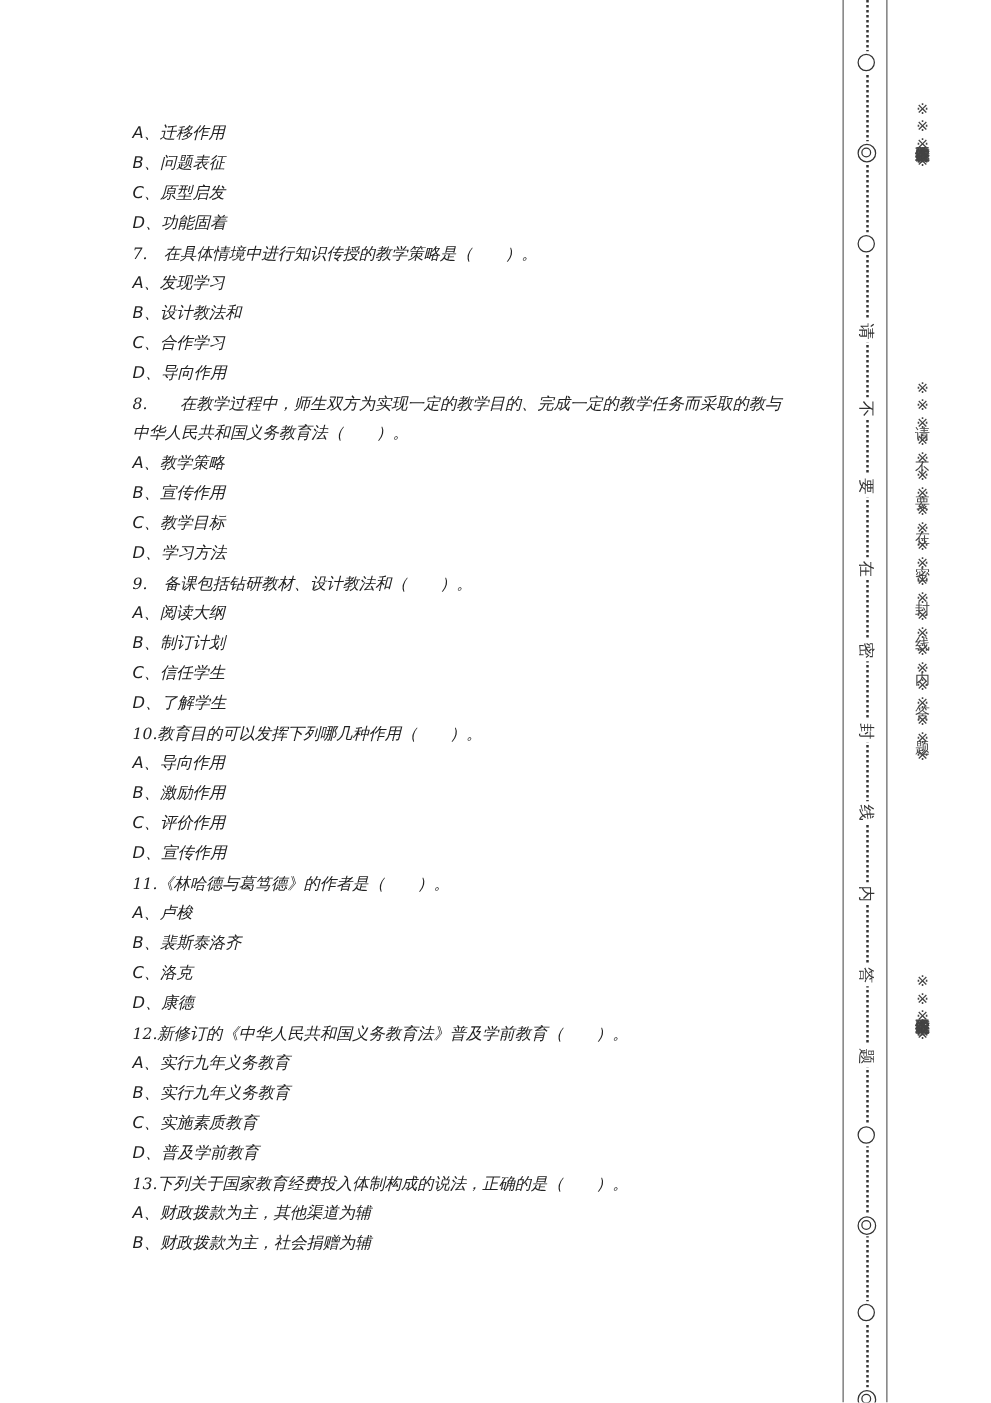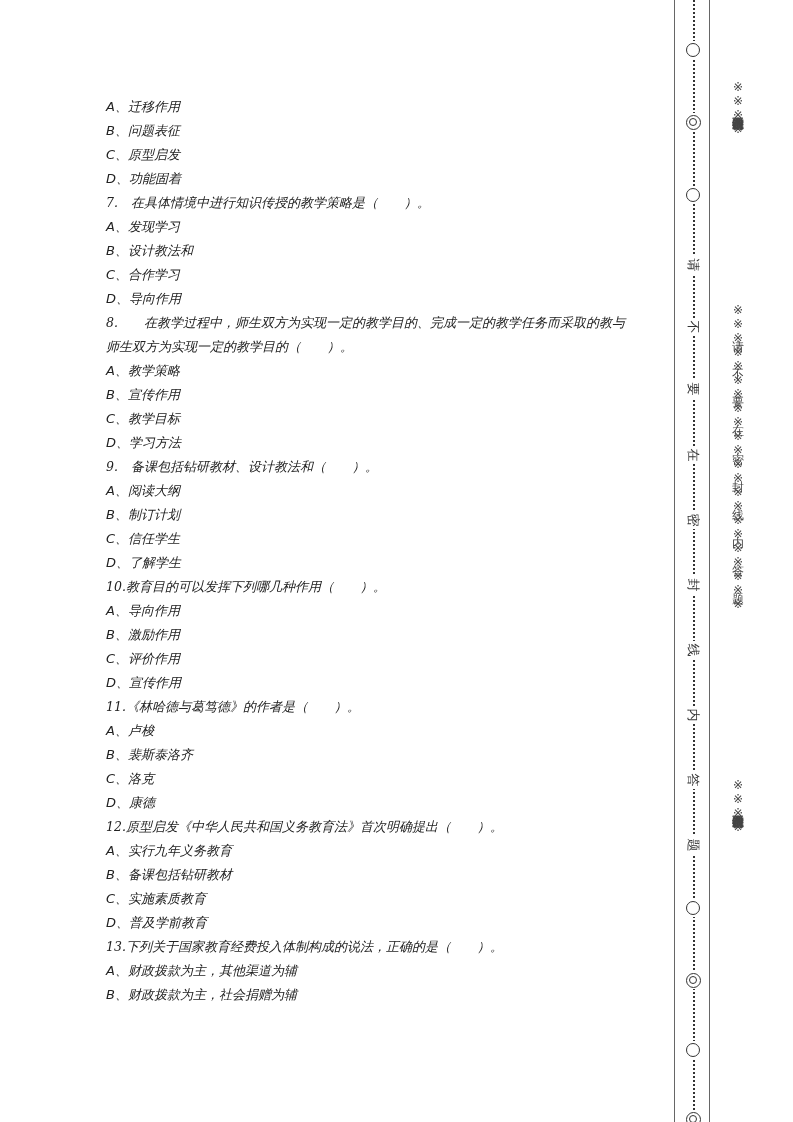--- a/index.html
+++ b/index.html
@@ -33,21 +33,21 @@
   <div class="line" style="top:48px">C、原型启发</div>
   <div class="line" style="top:72px">D、功能固着</div>
 
   <div class="line" style="top:96px"><span class="qnum">7.</span><span>　在具体情境中进行知识传授的教学策略是（　　）。</span></div>
   <div class="line" style="top:120px">A、发现学习</div>
   <div class="line" style="top:144px">B、设计教法和</div>
   <div class="line" style="top:168px">C、合作学习</div>
   <div class="line" style="top:192px">D、导向作用</div>
 
   <div class="line" style="top:216px"><span class="qnum">8.</span><span>　　在教学过程中，师生双方为实现一定的教学目的、完成一定的教学任务而采取的教与</span></div>
-  <div class="line" style="top:240px">师生双方为实现一定的教学目的（　　）。</div>
+  <div class="line" style="top:240px">中华人民共和国义务教育法（　　）。</div>
   <div class="line" style="top:264px">A、教学策略</div>
   <div class="line" style="top:288px">B、宣传作用</div>
   <div class="line" style="top:312px">C、教学目标</div>
   <div class="line" style="top:336px">D、学习方法</div>
 
   <div class="line" style="top:360px"><span class="qnum">9.</span><span>　备课包括钻研教材、设计教法和（　　）。</span></div>
   <div class="line" style="top:384px">A、阅读大纲</div>
   <div class="line" style="top:408px">B、制订计划</div>
   <div class="line" style="top:432px">C、信任学生</div>
   <div class="line" style="top:456px">D、了解学生</div>
@@ -57,23 +57,23 @@
   <div class="line" style="top:528px">B、激励作用</div>
   <div class="line" style="top:552px">C、评价作用</div>
   <div class="line" style="top:576px">D、宣传作用</div>
 
   <div class="line" style="top:600px"><span class="qnum">11.</span><span>《林哈德与葛笃德》的作者是（　　）。</span></div>
   <div class="line" style="top:624px">A、卢梭</div>
   <div class="line" style="top:648px">B、裴斯泰洛齐</div>
   <div class="line" style="top:672px">C、洛克</div>
   <div class="line" style="top:696px">D、康德</div>
 
-  <div class="line" style="top:720px"><span class="qnum">12.</span><span>原型启发《中华人民共和国义务教育法》首次明确提出（　　）。</span></div>
+  <div class="line" style="top:720px"><span class="qnum">12.</span><span>新修订的《中华人民共和国义务教育法》普及学前教育（　　）。</span></div>
   <div class="line" style="top:744px">A、实行九年义务教育</div>
-  <div class="line" style="top:768px">B、备课包括钻研教材</div>
+  <div class="line" style="top:768px">B、实行九年义务教育</div>
   <div class="line" style="top:792px">C、实施素质教育</div>
   <div class="line" style="top:816px">D、普及学前教育</div>
 
   <div class="line" style="top:840px"><span class="qnum">13.</span><span>下列关于国家教育经费投入体制构成的说法，正确的是（　　）。</span></div>
   <div class="line" style="top:864px">A、财政拨款为主，其他渠道为辅</div>
   <div class="line" style="top:888px">B、财政拨款为主，社会捐赠为辅</div>
 </div>
 
 <div class="binding">
   <div class="dots"></div>

